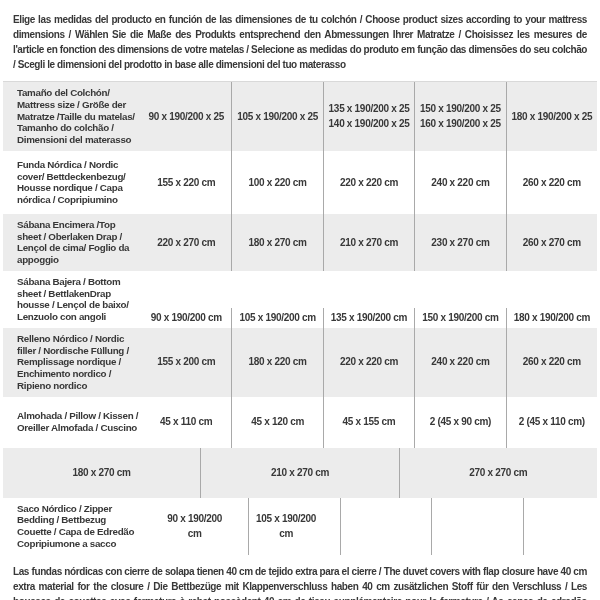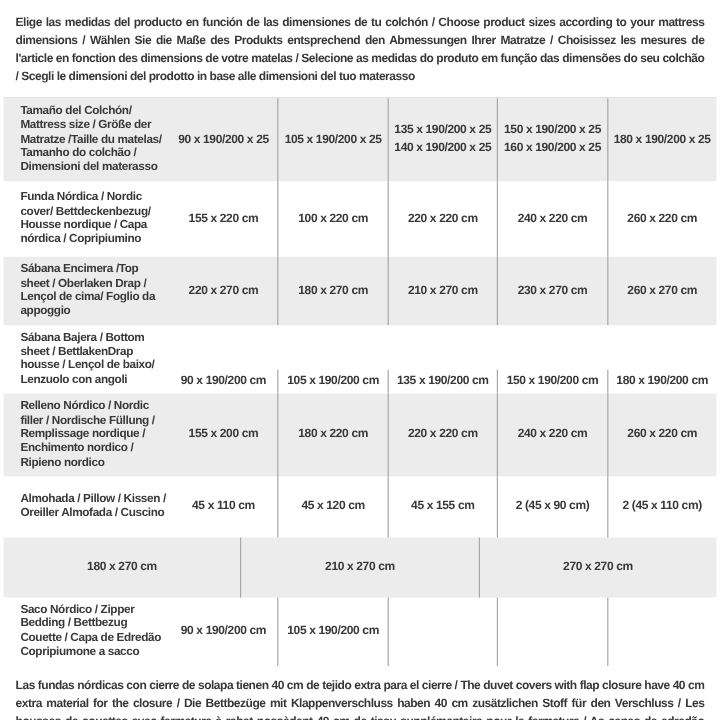--- a/index.html
+++ b/index.html
@@ -22,21 +22,21 @@
   .size-table{margin:0 3px;border-top:1px solid #d9d9d9;}
   .row{display:flex;align-items:stretch;}
   .row:nth-child(odd){background:var(--stripe);}
   .row:nth-child(1){min-height:65px;}
   .row:nth-child(2){min-height:63px;}
   .row:nth-child(3){min-height:57px;}
   .row:nth-child(4){min-height:57px;align-items:flex-end;}
   .row:nth-child(5){min-height:63px;}
   .row:nth-child(6){min-height:51px;}
   .row:nth-child(7){min-height:50px;}
-  .row:nth-child(8){min-height:57px;}
+  .row:nth-child(8){min-height:57px;gap:17px;}
   .label{
     width:138px;flex:0 0 138px;
     display:flex;align-items:center;
     padding:5px 2px 5px 14px;
     font-size:9.8px;line-height:1.2;letter-spacing:-0.3px;
   }
   .cell{
     flex:1 1 0;
     display:flex;align-items:center;justify-content:center;
     text-align:center;

